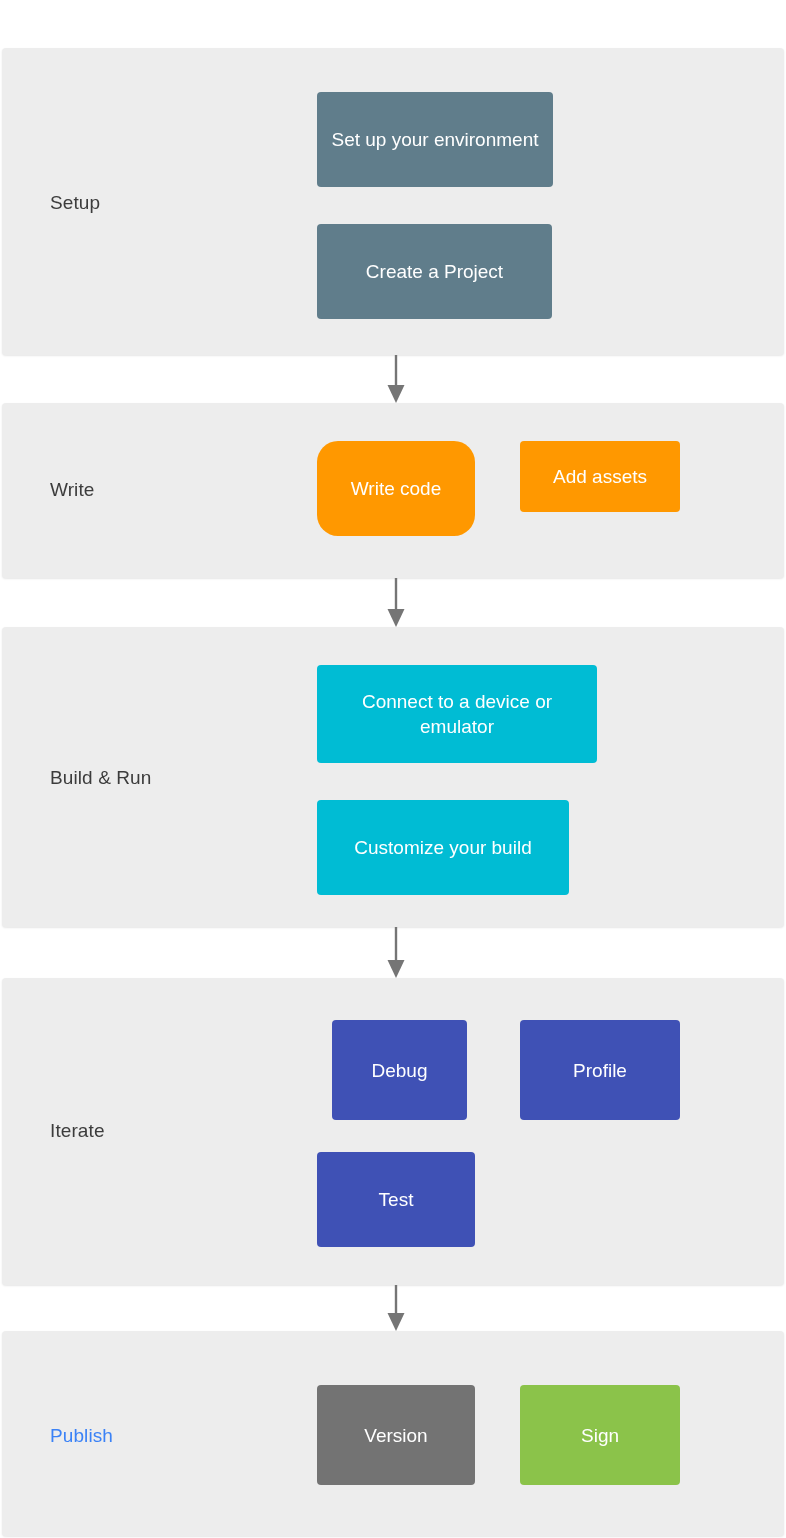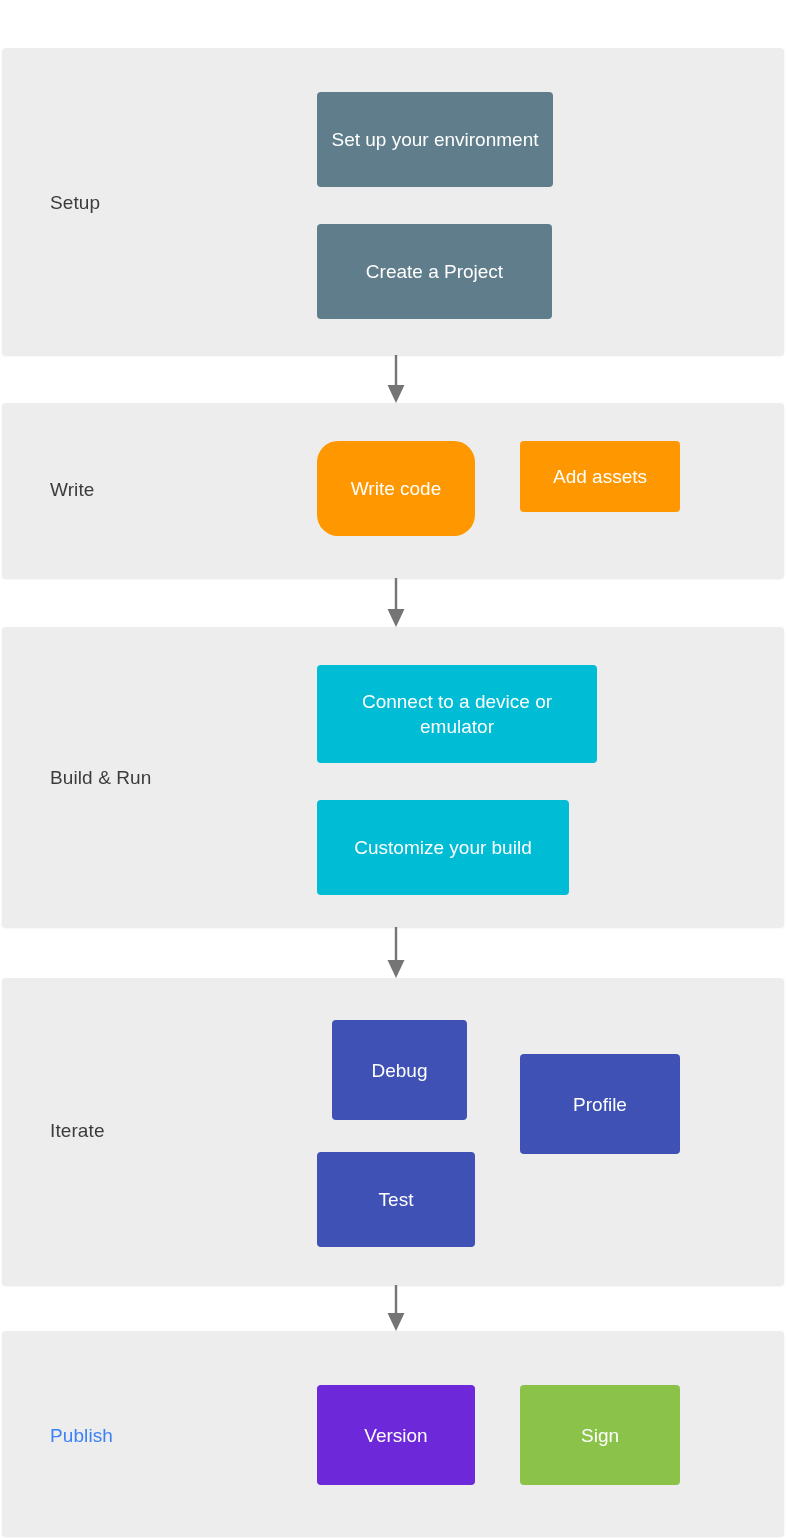--- a/index.html
+++ b/index.html
@@ -74,25 +74,25 @@
     <div class="band-label" style="top: 474px; color: rgb(60, 60, 60);">Write</div>
     <div class="node" style="left: 317px; top: 441px; width: 158px; height: 95px; background: rgb(255, 152, 0); color: rgb(255, 255, 255); border-radius: 21px;">Write code</div>
     <div class="node" style="left: 520px; top: 441px; width: 160px; height: 71px; background: rgb(255, 152, 0); color: rgb(255, 255, 255);">Add assets</div>
     <div class="band" style="top: 627px; height: 300px; background: rgb(237, 237, 237);"></div>
     <div class="band-label" style="top: 762px; color: rgb(60, 60, 60);">Build &amp; Run</div>
     <div class="node" style="left: 317px; top: 665px; width: 280px; height: 98px; background: rgb(0, 188, 212); color: rgb(255, 255, 255);">Connect to a device or emulator</div>
     <div class="node" style="left: 317px; top: 800px; width: 252px; height: 95px; background: rgb(0, 188, 212); color: rgb(255, 255, 255);">Customize your build</div>
     <div class="band" style="top: 978px; height: 307px; background: rgb(237, 237, 237);"></div>
     <div class="band-label" style="top: 1115px; color: rgb(60, 60, 60);">Iterate</div>
     <div class="node" style="left: 317px; top: 1020px; width: 135px; height: 100px; background: rgb(63, 81, 181); color: rgb(255, 255, 255); margin-left: 15px;">Debug</div>
-    <div class="node" style="left: 520px; top: 1020px; width: 160px; height: 100px; background: rgb(63, 81, 181); color: rgb(255, 255, 255); margin-top: 34px;">Profile</div>
+    <div class="node" style="left: 520px; top: 1020px; width: 160px; height: 100px; background: rgb(63, 81, 181); color: rgb(255, 255, 255);">Profile</div>
     <div class="node" style="left: 317px; top: 1152px; width: 158px; height: 95px; background: rgb(63, 81, 181); color: rgb(255, 255, 255);">Test</div>
     <div class="band" style="top: 1331px; height: 205px; background: rgb(237, 237, 237);"></div>
     <div class="band-label" style="top: 1420px; color: #3b82f6;">Publish</div>
-    <div class="node" style="left: 317px; top: 1385px; width: 158px; height: 100px; background: #6d28d9; color: rgb(255, 255, 255);">Version</div>
+    <div class="node" style="left: 317px; top: 1385px; width: 158px; height: 100px; background: #737373; color: rgb(255, 255, 255);">Version</div>
     <div class="node" style="left: 520px; top: 1385px; width: 160px; height: 100px; background: rgb(139, 195, 74); color: rgb(255, 255, 255);">Sign</div>
     <div class="arrow" style="left: 386px; top: 355px; height: 48px;">
       <svg width="20" height="48" viewBox="0 0 20 48">
         <line x1="10" y1="0" x2="10" y2="31" stroke="#757575" stroke-width="2.4"></line>
         <polygon points="1.5,30 18.5,30 10,48" fill="#757575"></polygon>
       </svg>
     </div>
     <div class="arrow" style="left: 386px; top: 578px; height: 49px;">
       <svg width="20" height="49" viewBox="0 0 20 49">
         <line x1="10" y1="0" x2="10" y2="32" stroke="#757575" stroke-width="2.4"></line>

